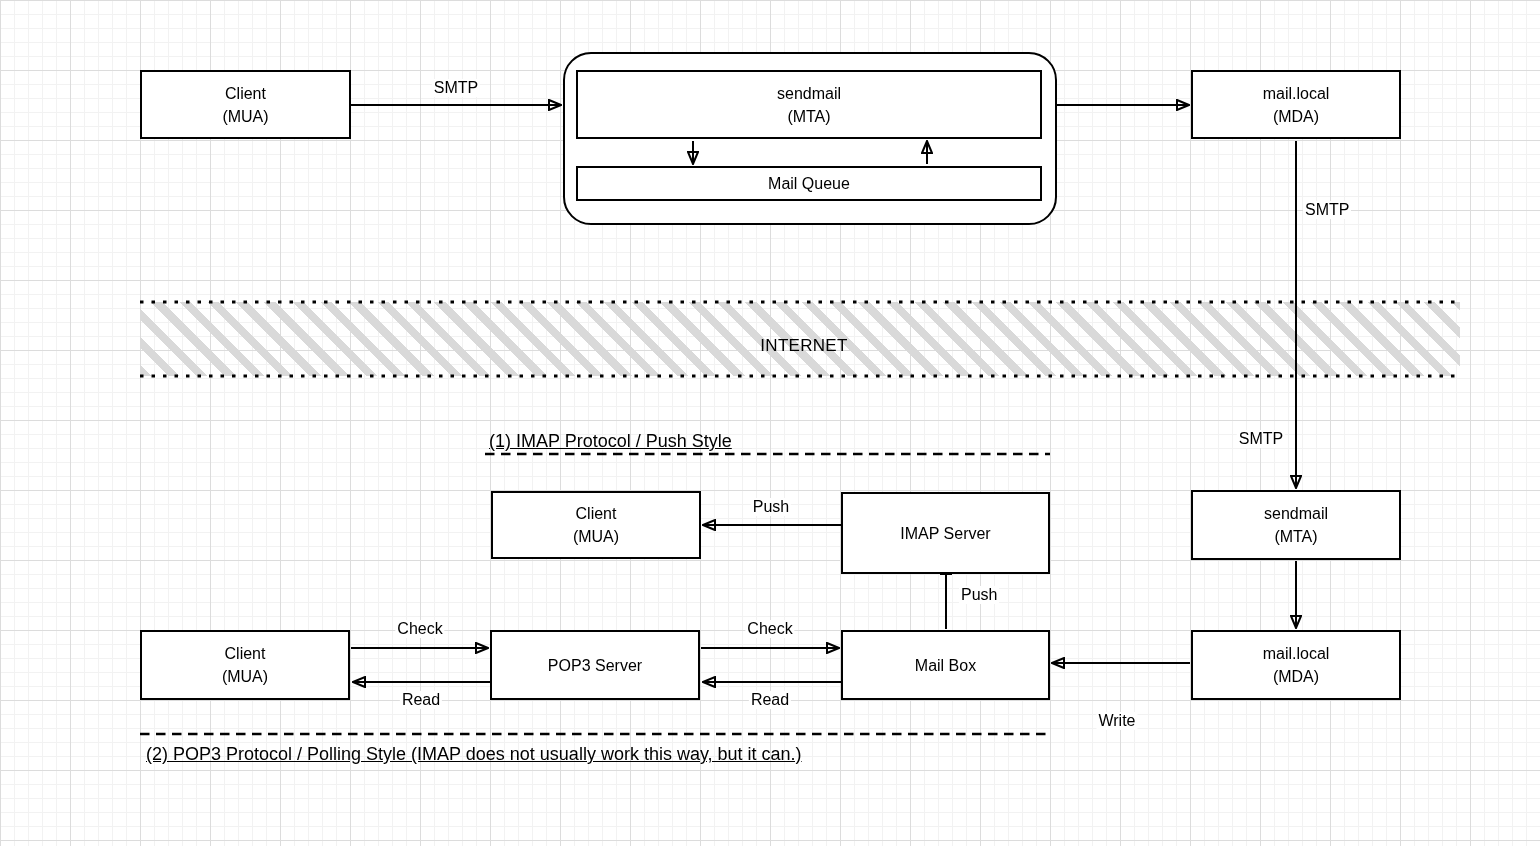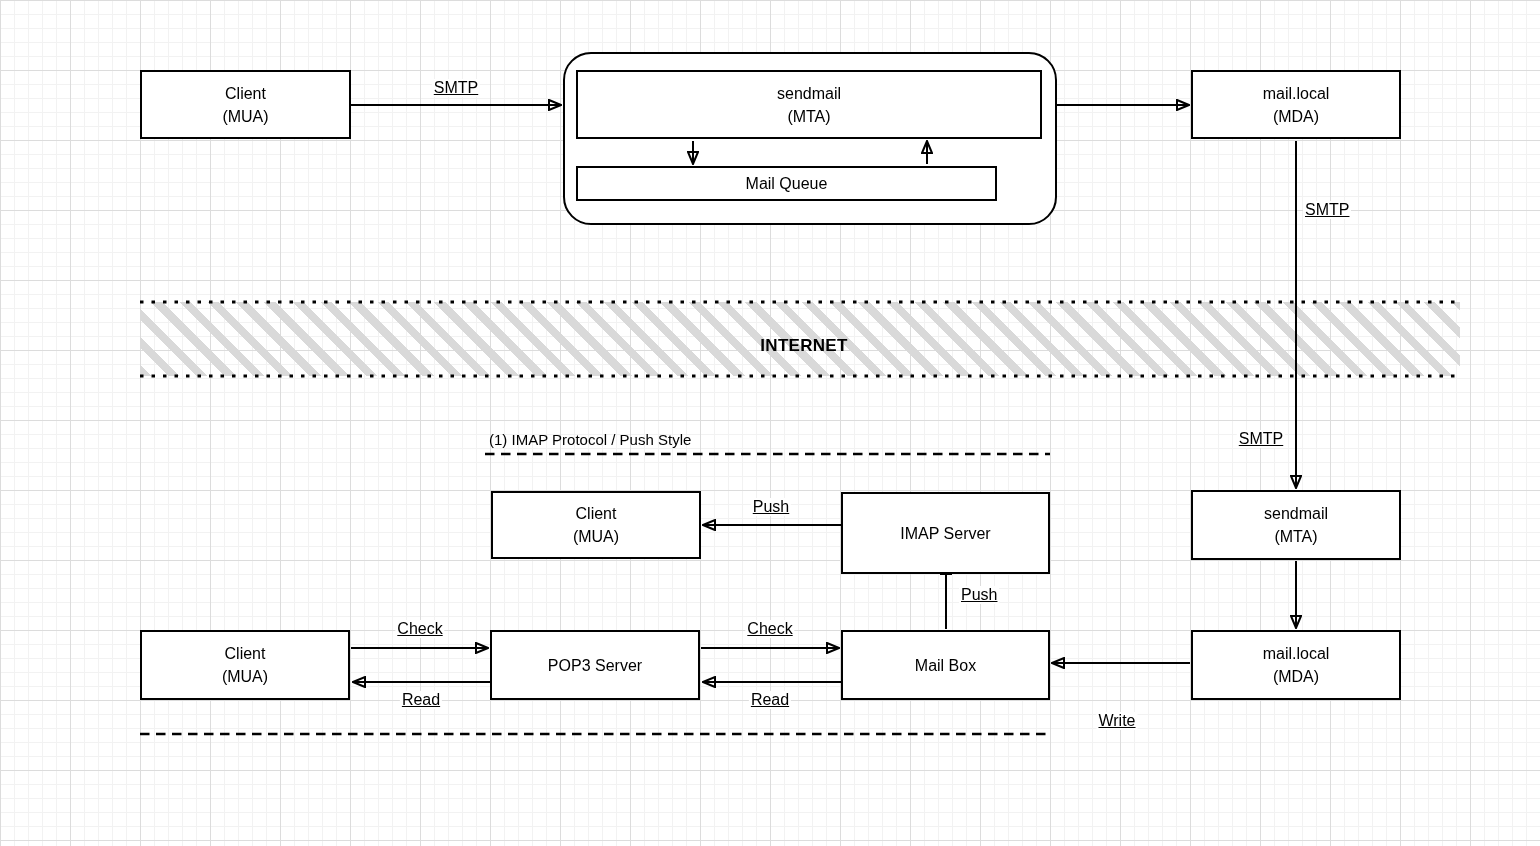--- a/index.html
+++ b/index.html
@@ -44,21 +44,21 @@
     position:absolute;
     left:140px;top:302px;width:1320px;height:74px;
     background:repeating-linear-gradient(45deg,#d9d9d9 0 8px,transparent 8px 20px);
     z-index:0;
   }
   #internet-label{
     position:absolute;
     left:804px;top:346px;
     transform:translate(-50%,-50%);
     font-size:17px;
-    font-weight:bold;
+    font-weight:normal;
     letter-spacing:.3px;
     z-index:2;
   }
   svg.connectors{
     position:absolute;left:0;top:0;
     z-index:2;
     pointer-events:none;
   }
   svg.connectors line, svg.connectors path{
     stroke:#000;stroke-width:2;fill:none;
@@ -66,28 +66,28 @@
   svg.connectors .dotted{stroke-width:3;stroke-dasharray:3.5 8;}
   svg.connectors .dashed{stroke-width:2.5;stroke-dasharray:9.5 6.5;}
   .edge-label{
     position:absolute;
     font-size:16px;
     background:#fff;
     padding:0 2px;
     white-space:nowrap;
     z-index:4;
     transform:translate(-50%,-50%);
-    text-decoration:underline;
   }
   .edge-label.anchor-left{transform:translate(0,-50%);}
   .section-label{
     position:absolute;
-    font-size:15px;
+    font-size:18px;
     white-space:nowrap;
     z-index:4;
+    text-decoration:underline;
   }
 </style>
 </head>
 <body>
 
 <div id="canvas">
 
   <div id="internet-band"></div>
   <div id="internet-label">INTERNET</div>
 
@@ -124,21 +124,21 @@
   <div class="node" style="left:140px;top:70px;width:211px;height:69px;">
     <span>Client</span>
     <span>(MUA)</span>
   </div>
 
   <div class="node inner" style="left:576px;top:70px;width:466px;height:69px;">
     <span>sendmail</span>
     <span>(MTA)</span>
   </div>
 
-  <div class="node inner" style="left:576px;top:166px;width:421px;height:35px;text-align:right;">
+  <div class="node inner" style="left:576px;top:166px;width:466px;height:35px;text-align:right;">
     <span>Mail Queue</span>
   </div>
 
   <div class="node" style="left:1191px;top:70px;width:210px;height:69px;">
     <span>mail.local</span>
     <span>(MDA)</span>
   </div>
 
   <div class="node" style="left:491px;top:491px;width:210px;height:68px;">
     <span>Client</span>
@@ -177,14 +177,15 @@
   <div class="edge-label" style="left:1261px;top:439px;">SMTP</div>
   <div class="edge-label" style="left:771px;top:507px;">Push</div>
   <div class="edge-label anchor-left" style="left:959px;top:595px;">Push</div>
   <div class="edge-label" style="left:420px;top:629px;">Check</div>
   <div class="edge-label" style="left:421px;top:700px;">Read</div>
   <div class="edge-label" style="left:770px;top:629px;">Check</div>
   <div class="edge-label" style="left:770px;top:700px;">Read</div>
   <div class="edge-label" style="left:1117px;top:721px;">Write</div>
 
   <div class="section-label" style="left:489px;top:431px;">(1) IMAP Protocol / Push Style</div>
+  <div class="section-label" style="left:146px;top:744px;">(2) POP3 Protocol / Polling Style (IMAP does not usually work this way, but it can.)</div>
 
 </div>
 
 </body></html>

